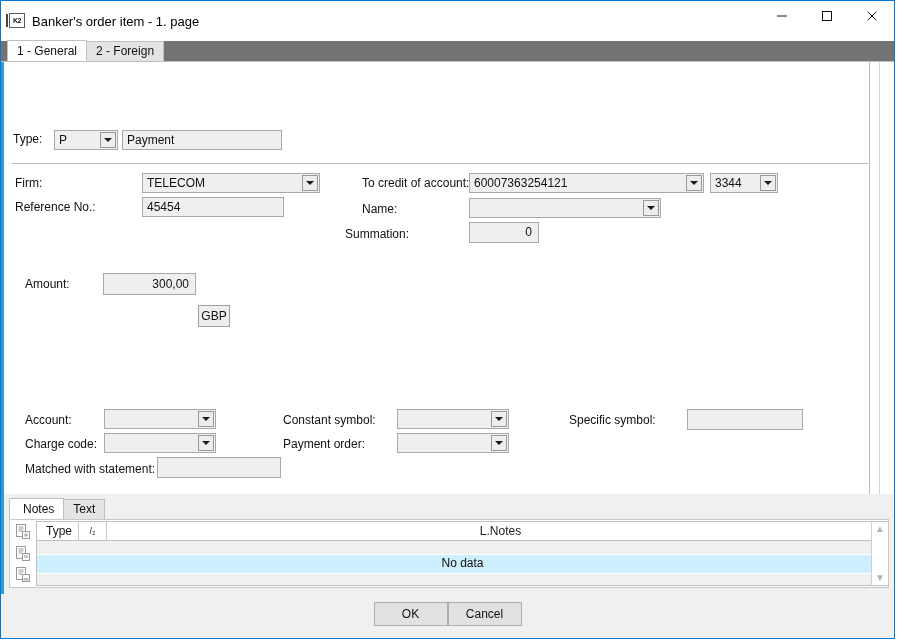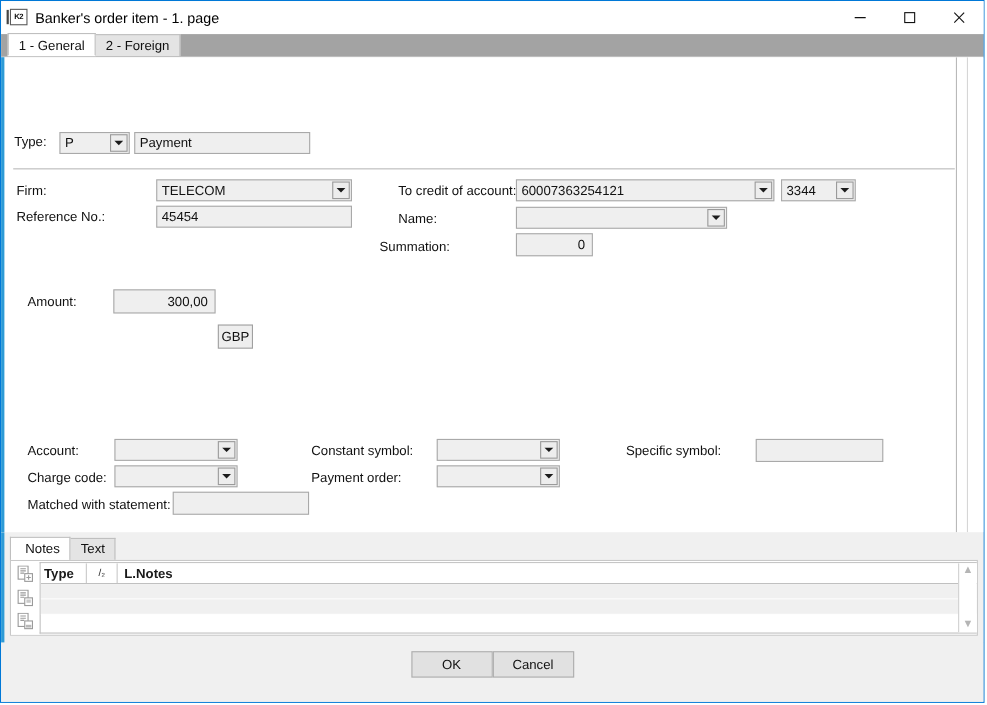--- a/index.html
+++ b/index.html
@@ -19,21 +19,21 @@
     width: 895px; height: 639px;
     border: 1px solid #0078d7;
     background: #f0f0f0;
     box-sizing: border-box;
     display: flex;
     flex-direction: column;
   }
 
   
   .titlebar {
-    height: 30px;
+    height: 40px;
     background: #ffffff;
     display: flex;
     align-items: center;
     flex: none;
     position: relative;
   }
   .title-icon {
     width: 16px; height: 16px;
     margin-left: 8px; margin-right: 7px;
     position: relative;
@@ -74,21 +74,21 @@
     display: flex;
     align-items: center;
     justify-content: center;
     background: #ffffff;
   }
   .winbtn svg { display: block; }
 
   
   .tabstrip {
     height: 21px;
-    background: #a3a3a3;
+    background: #737373;
     display: flex;
     align-items: flex-end;
     padding-left: 6px;
     flex: none;
     position: relative;
     border-bottom: 1px solid #bfbfbf;
     box-sizing: border-box;
   }
   .tab {
     height: 20px;
@@ -282,28 +282,29 @@
   }
   .gridhead {
     height: 19px;
     display: flex;
     background: #ffffff;
     border-bottom: 1px solid #c0c0c0;
     box-sizing: border-box;
   }
   .gh {
     font-size: 12px;
-    font-weight: bold;
+    font-weight: normal;
     line-height: 18px;
     color: #1a1a1a;
     border-right: 1px solid #c9c9c9;
     box-sizing: border-box;
     overflow: hidden;
     white-space: nowrap;
     padding-left: 3px;
+    text-align: center;
   }
   .gh.sub { font-size: 9px; font-weight: normal; text-align: center; padding-left: 0; }
   .gridrow {
     height: 13px;
     background: #f0f0f0;
     border-bottom: 1px solid #ffffff;
   }
   .gridrow.nodata {
     height: 18px;
     background: #cdeefc;
@@ -400,21 +401,21 @@
 
     <div class="lbl" style="left:11px; top:113px;">Firm:</div>
     <div class="combo" style="left:138px; top:111px; width:178px;">
       <span class="val">TELECOM</span>
       <span class="arrowbtn">
           <span class="caret"></span>
         </span>
     </div>
 
     <div class="lbl" style="left:11px; top:137px;">Reference No.:</div>
-    <div class="fld ro" style="left:138px; top:135px; width:178px;">45454</div>
+    <div class="fld ro" style="left:138px; top:135px; width:142px;">45454</div>
 
     <div class="lbl" style="left:358px; top:113px;">To credit of account:</div>
     <div class="combo" style="left:465px; top:111px; width:235px;">
       <span class="val">60007363254121</span>
       <span class="arrowbtn">
           <span class="caret"></span>
         </span>
     </div>
     <div class="combo" style="left:706px; top:111px; width:68px;">
       <span class="val">3344</span>
@@ -521,20 +522,21 @@
         </div>
       </div>
 
       <div class="grid">
         <div class="gridhead">
           <div class="gh" style="width:42px;">Type</div>
           <div class="gh sub" style="width:28px;">/₂</div>
           <div class="gh" style="flex:1; padding-left:6px; border-right:none;">L.Notes</div>
         </div>
         <div class="gridrow"></div>
+        <div class="gridrow nodata">No data</div>
         <div class="gridrow"></div>
 
         <div class="gridscroll">
           <span class="chev">▲</span>
           <span class="chev">▼</span>
         </div>
       </div>
     </div>
   </div>
 

